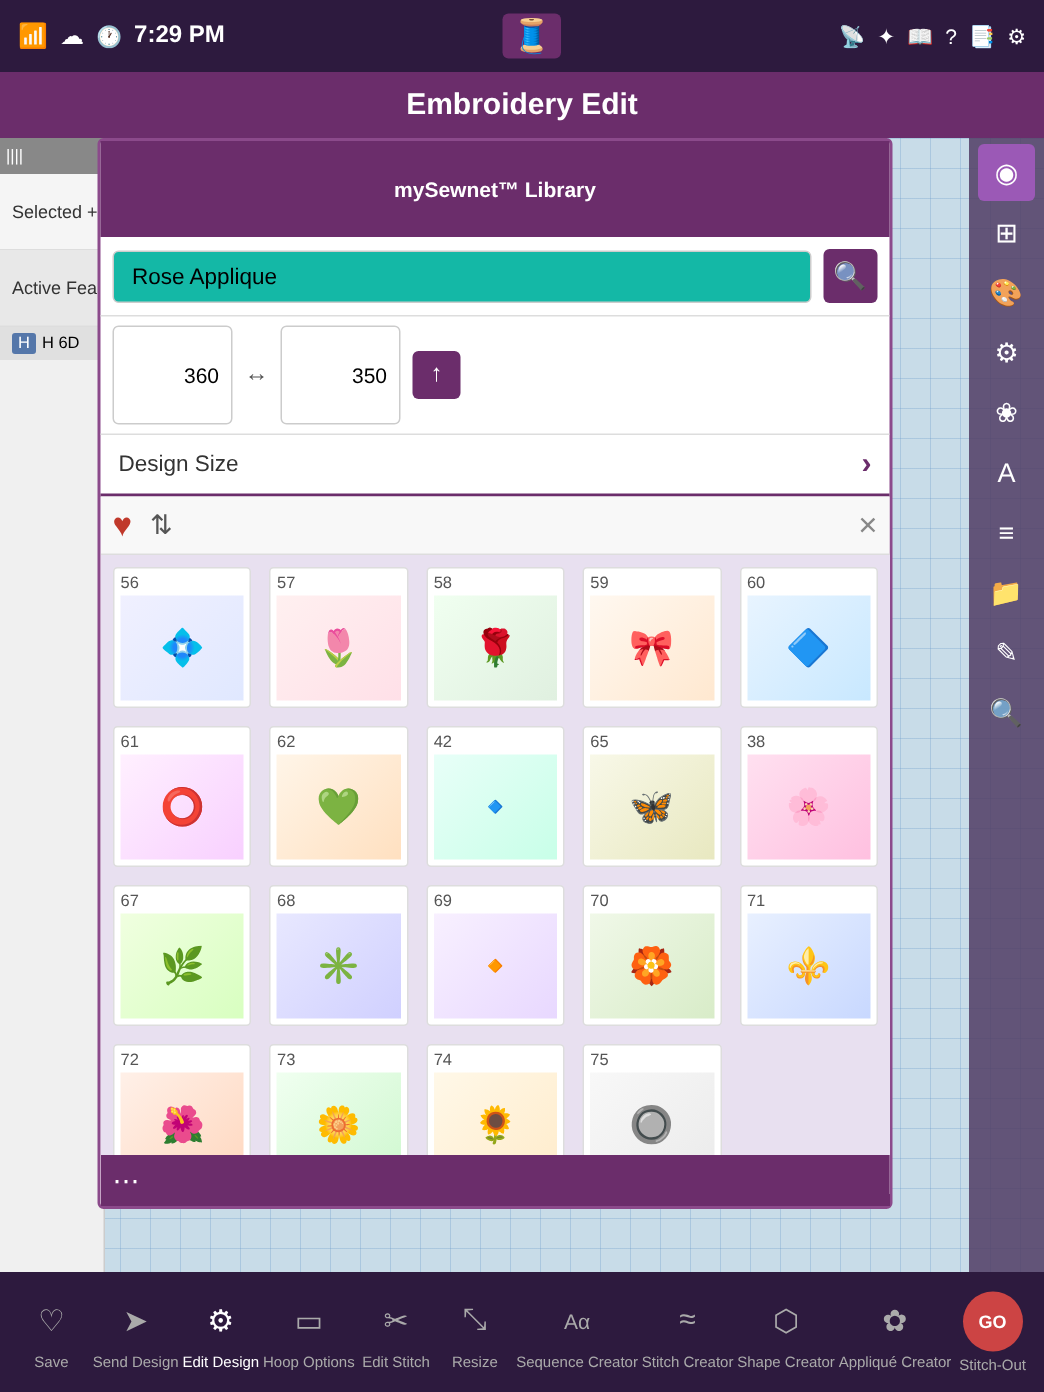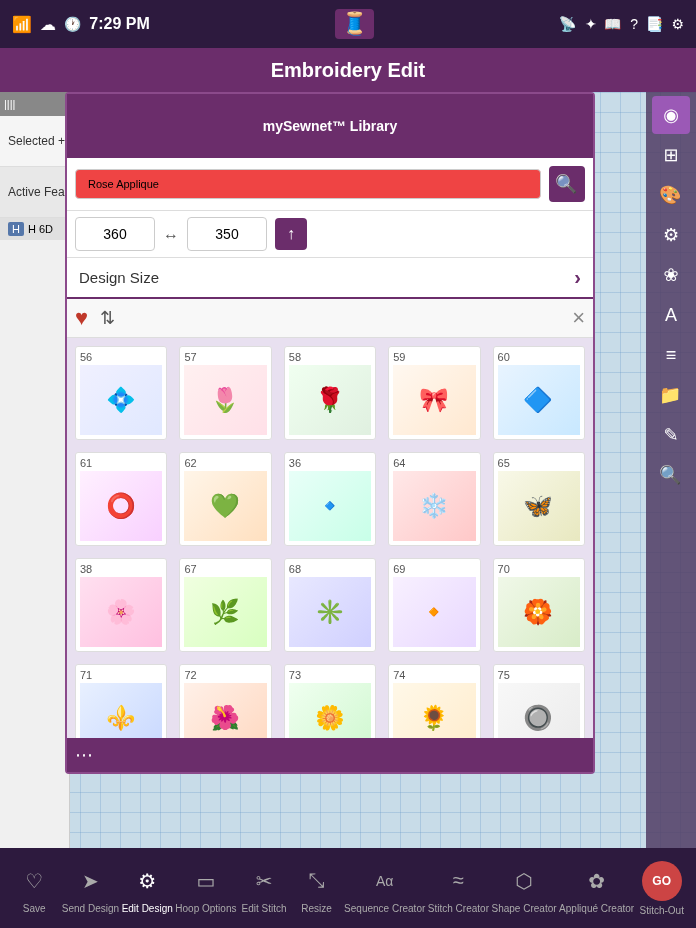--- a/index.html
+++ b/index.html
@@ -147,22 +147,22 @@
       align-items: center;
       padding: 8px;
       gap: 8px;
       border-bottom: 1px solid #ddd;
     }
     .library-search-input {
       flex: 1;
       padding: 8px 12px;
       border: 1px solid #ccc;
       border-radius: 4px;
-      font-size: 11px;
-      background: #ef4444;
+      font-size: 15px;
+      background: #14b8a6;
     }
     .library-search-btn {
       width: 36px;
       height: 36px;
       background: #6b2d6b;
       border: none;
       border-radius: 4px;
       color: white;
       font-size: 18px;
       cursor: pointer;
@@ -173,25 +173,25 @@
 
     .library-dimensions-row {
       display: flex;
       align-items: center;
       padding: 6px 8px;
       gap: 8px;
       border-bottom: 1px solid #ddd;
     }
     .dim-input {
       width: 80px;
-      padding: 8px 8px;
+      padding: 24px 8px;
       border: 1px solid #ccc;
       border-radius: 4px;
       font-size: 14px;
-      text-align: center;
+      text-align: right;
     }
     .dim-arrow {
       color: #555;
       font-size: 16px;
     }
     .dim-up-btn {
       width: 32px;
       height: 32px;
       background: #6b2d6b;
       border: none;
@@ -447,26 +447,22 @@
         </div>
         <div class="design-item">
           <div class="design-number">61</div>
           <div class="design-thumb thumb-61">⭕</div>
         </div>
         <div class="design-item">
           <div class="design-number">62</div>
           <div class="design-thumb thumb-62">💚</div>
         </div>
         <div class="design-item">
-          <div class="design-number">36</div>
+          <div class="design-number">42</div>
           <div class="design-thumb thumb-63">🔹</div>
-        </div>
-        <div class="design-item">
-          <div class="design-number">64</div>
-          <div class="design-thumb thumb-64">❄️</div>
         </div>
         <div class="design-item">
           <div class="design-number">65</div>
           <div class="design-thumb thumb-65">🦋</div>
         </div>
         <div class="design-item">
           <div class="design-number">38</div>
           <div class="design-thumb thumb-66">🌸</div>
         </div>
         <div class="design-item">

